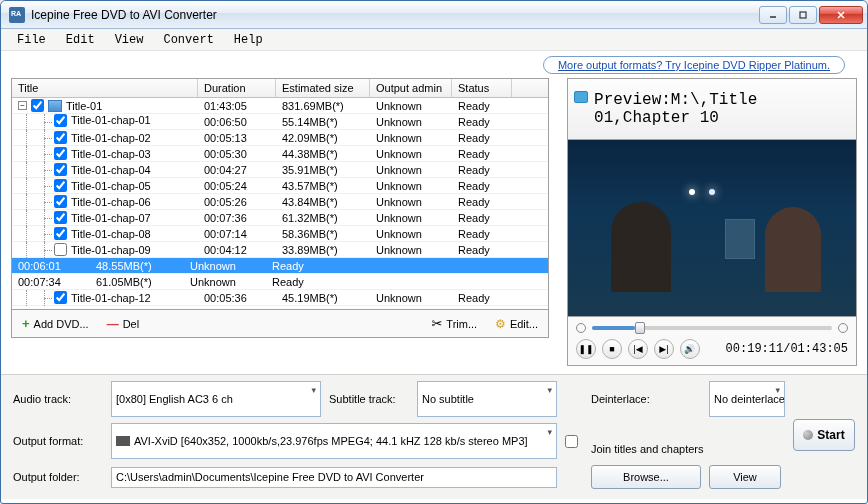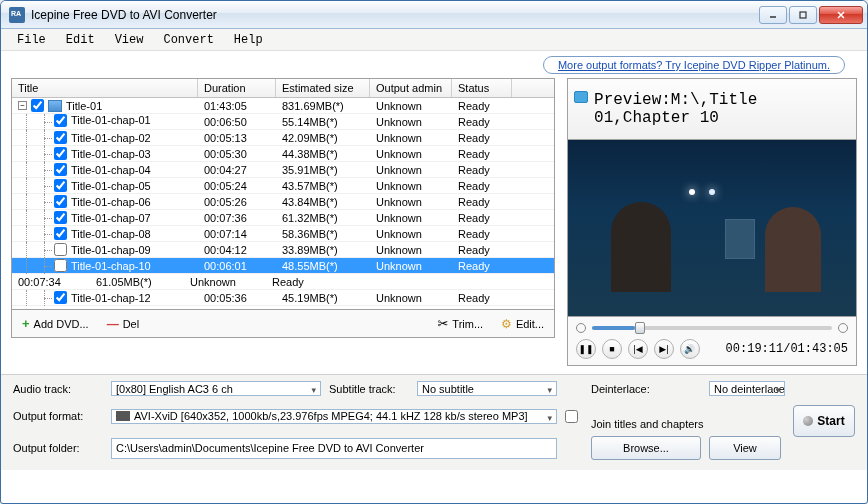--- a/index.html
+++ b/index.html
@@ -10,21 +10,21 @@
 .titlebar-icon::after { content: 'RA'; position: absolute; color: #fff; font-size: 7px; font-weight: bold; top: 3px; left: 2px; }
 .titlebar-text { flex: 1; font-size: 12px; color: #000; }
 .win-controls { display: flex; gap: 2px; }
 .win-btn { width: 28px; height: 18px; border: 1px solid #8aa8c9; border-radius: 3px; background: linear-gradient(#f5f9fd, #dae7f5); display: flex; align-items: center; justify-content: center; cursor: pointer; }
 .win-btn.close { width: 44px; background: linear-gradient(#f7a6a2, #e15546 45%, #d03a2a 46%, #ea7164); border-color: #a73b2f; }
 .win-btn svg { width: 10px; height: 10px; }
 .menubar { height: 22px; background: #f5f5f4; display: flex; align-items: center; padding: 0 6px; font-family: 'Courier New', monospace; font-size: 12px; border-bottom: 1px solid #e0e0e0; }
 .menu-item { padding: 3px 10px; cursor: pointer; }
 .promo { text-align: right; padding: 5px 22px 2px 0; }
 .promo a { display: inline-block; border: 1px solid #7a9ec9; border-radius: 12px; padding: 2px 14px; color: #1a4fb5; text-decoration: underline; font-size: 11px; background: #fff; cursor: pointer; }
-.content { display: flex; padding: 2px 10px 8px 10px; gap: 12px; }
+.content { display: flex; padding: 2px 10px 8px 10px; gap: 18px; }
 .left-panel { flex: 1; display: flex; flex-direction: column; }
 .table-wrap { border: 1px solid #a0a0a0; height: 232px; overflow: hidden; display: flex; flex-direction: column; }
 .table-header { display: flex; background: linear-gradient(#fdfdfd, #f0f0f0); border-bottom: 1px solid #c0c0c0; }
 .th { padding: 3px 6px; border-right: 1px solid #d0d0d0; font-size: 11px; }
 .table-body { flex: 1; overflow-y: scroll; }
 .tree-row { display: flex; align-items: center; height: 16px; border-bottom: 1px solid #f0f0f0; cursor: pointer; }
 .tree-row.selected { background: #3399ff; color: #fff; }
 .tree-row .cell { padding: 0 6px; overflow: hidden; white-space: nowrap; }
 .tree-line { width: 18px; height: 16px; position: relative; }
 .tree-line::before { content: ''; position: absolute; left: 8px; top: 0; bottom: 0; border-left: 1px dotted #999; }
@@ -53,21 +53,21 @@
 .marker { width: 10px; height: 10px; border: 1px solid #888; border-radius: 50%; }
 .progress-bar { flex: 1; height: 4px; background: #d0d0d0; border-radius: 2px; position: relative; }
 .progress-fill { position: absolute; left: 0; top: 0; bottom: 0; width: 18%; background: #5090d0; border-radius: 2px; }
 .progress-thumb { position: absolute; left: 18%; top: -4px; width: 10px; height: 12px; background: linear-gradient(#fff,#d0d8e0); border: 1px solid #888; border-radius: 2px; }
 .control-row { display: flex; align-items: center; gap: 6px; }
 .ctrl-btn { width: 20px; height: 20px; border: 0.5px solid #b0b0b0; border-radius: 50%; background: linear-gradient(#fff,#e8e8e8); display: flex; align-items: center; justify-content: center; cursor: pointer; font-size: 9px; }
 .time-display { font-family: 'Courier New', monospace; font-size: 12px; margin-left: auto; }
 .bottom-form { padding: 6px 12px 10px 12px; background: #f3f3f2; border-top: 1px solid #d0d0d0; }
 .form-grid { display: grid; grid-template-columns: 90px 210px 80px 140px 18px 110px 1fr auto; gap: 6px 8px; align-items: center; }
 .form-label { font-size: 11px; }
-.select { height: 15px; border: 1px solid #9fb8d4; background: #fff; padding: 0 18px 0 4px; display: flex; align-items: center; position: relative; font-size: 11px; overflow: hidden; white-space: nowrap; }
+.select { height: 36px; border: 1px solid #9fb8d4; background: #fff; padding: 0 18px 0 4px; display: flex; align-items: center; position: relative; font-size: 11px; overflow: hidden; white-space: nowrap; }
 .select::after { content: '▾'; position: absolute; right: 4px; top: 3px; color: #555; font-size: 9px; }
 .text-input { height: 21px; border: 1px solid #9fb8d4; background: #fff; padding: 0 4px; display: flex; align-items: center; font-size: 11px; overflow: hidden; white-space: nowrap; }
 .btn { height: 24px; padding: 0 14px; border: 1px solid #8a9fb8; border-radius: 3px; background: linear-gradient(#fdfdfd, #e5ebf2); cursor: pointer; font-size: 11px; display: flex; align-items: center; justify-content: center; }
 .start-btn { width: 62px; height: 32px; border: 1px solid #8a9fb8; border-radius: 4px; background: linear-gradient(#fdfdfd, #e5ebf2); cursor: pointer; font-size: 12px; font-weight: bold; display: flex; align-items: center; justify-content: center; flex-direction: row; gap: 4px; }
 .start-dot { width: 10px; height: 10px; border-radius: 50%; background: radial-gradient(circle at 30% 30%, #d0d0d0, #808080); }
 .col-title { width: 186px; }
 .col-dur { width: 78px; }
 .col-est { width: 94px; }
 .col-out { width: 82px; }
 .col-stat { width: 60px; }
@@ -236,26 +236,20 @@
                 <div class="tree-line branch"></div>
     <input type="checkbox" class="chk" style="">
     <span>Title-01-chap-09</span>
               </div>
     <div class="cell col-dur">00:04:12</div>
     <div class="cell col-est">33.89MB(*)</div>
     <div class="cell col-out">Unknown</div>
     <div class="cell col-stat">Ready</div>
             </div>
             <div class="tree-row selected">
-              <div class="cell col-title" style="display:flex;align-items:center;">
-    <div class="tree-line"></div>
-                <div class="tree-line branch"></div>
-    <input type="checkbox" class="chk" style="">
-    <span>Title-01-chap-10</span>
-              </div>
     <div class="cell col-dur">00:06:01</div>
     <div class="cell col-est">48.55MB(*)</div>
     <div class="cell col-out">Unknown</div>
     <div class="cell col-stat">Ready</div>
             </div>
             <div class="tree-row">
     <div class="cell col-dur">00:07:34</div>
     <div class="cell col-est">61.05MB(*)</div>
     <div class="cell col-out">Unknown</div>
     <div class="cell col-stat">Ready</div>

